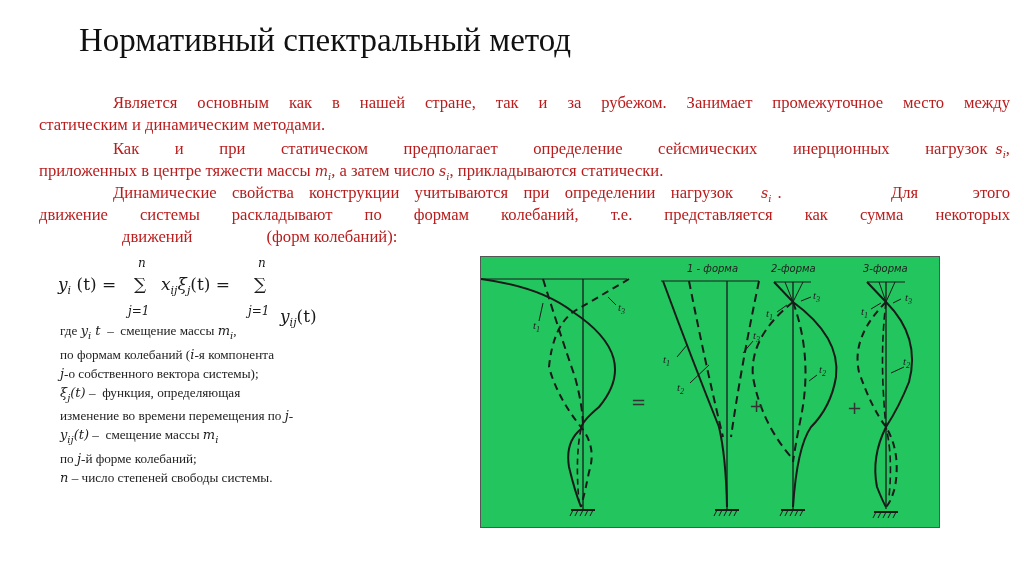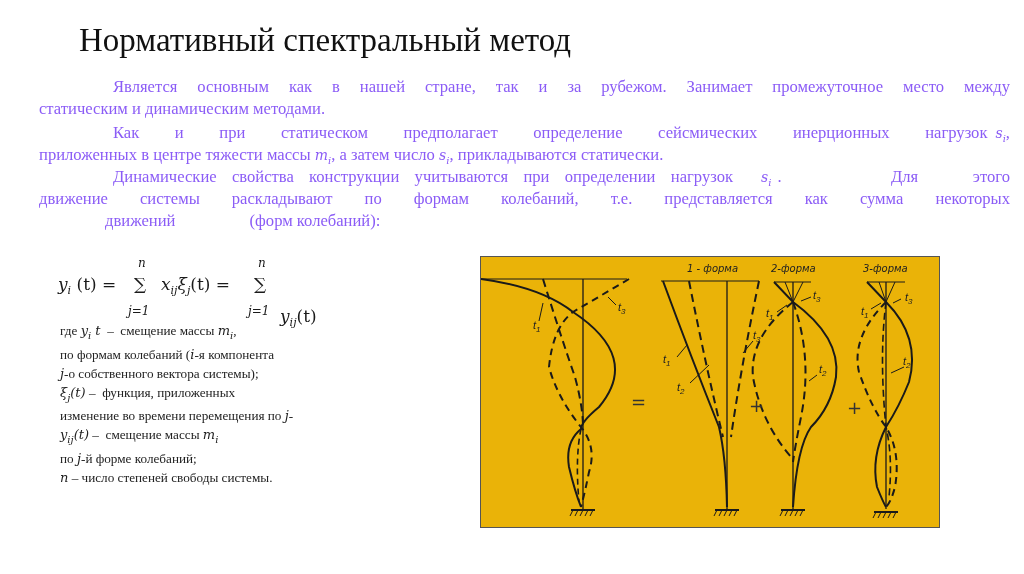--- a/index.html
+++ b/index.html
@@ -1,31 +1,31 @@
 <!DOCTYPE html>
 <html><head>
 <meta charset="utf-8">
 <style>
   html, body { margin: 0; padding: 0; background: #ffffff; }
   body { width: 1024px; height: 574px; position: relative; overflow: hidden; font-family: "Liberation Serif", serif; color: #1a1a1a; }
   .title { position: absolute; left: 79px; top: 22px; font-size: 33px; letter-spacing: 0px; color: #111; white-space: nowrap; }
-  .para-line { position: absolute; font-size: 16.6px; line-height: 20px; white-space: nowrap; color: #8b5cf6; }
+  .para-line { position: absolute; font-size: 16.6px; line-height: 20px; white-space: nowrap; color: #b91c1c; margin-top: 16px; }
   .justify { text-align: justify; text-align-last: justify; }
   .m { font-style: italic; font-family: "DejaVu Serif", serif; font-size: 14px; }
   .m sub { font-size: 10px; }
   .formula { position: absolute; left: 58px; top: 256px; width: 270px; height: 64px; font-family: "DejaVu Serif", serif; }
   .f-main { position: absolute; top: 18px; font-size: 17px; font-style: italic; white-space: nowrap; }
   .f-main sub { font-size: 11px; }
   .f-sym { position: absolute; font-size: 12px; font-style: normal; }
   .legend { position: absolute; left: 60px; width: 290px; font-size: 13.2px; line-height: 19px; white-space: nowrap; color: #222; }
   .legend .m { font-size: 13px; }
-  .figure { position: absolute; left: 480px; top: 256px; width: 458px; height: 270px; border: 1.5px solid #555; background: #eab308; }
+  .figure { position: absolute; left: 480px; top: 256px; width: 458px; height: 270px; border: 1.5px solid #555; background: #22c55e; }
   .figure svg { position: absolute; left: 0; top: 0; }
   .fig-label { position: absolute; font-family: "DejaVu Sans", sans-serif; font-style: italic; font-size: 10px; color: #222; white-space: nowrap; }
-  .t-label { position: absolute; font-family: Liberation Sans, sans-serif; font-style: italic; font-size: 11px; color: #222; }
+  .t-label { position: absolute; font-family: Liberation Serif, serif; font-style: italic; font-size: 11px; color: #222; }
   .t-label sub { font-size: 8px; }
   .op { position: absolute; font-family: "DejaVu Sans", sans-serif; font-size: 18px; color: #333; }
 </style>
 </head>
 <body>
 
 <div>
 
   <div class="title">Нормативный спектральный метод</div>
 
@@ -41,21 +41,21 @@
     <span class="m"><span>m</span><sub>i</sub></span><span>, а затем число</span>
     <span class="m"><span>s</span><sub>i</sub></span><span>, прикладываются статически.</span>
   </div>
 
   <div class="para-line" style="left:113px; top:167px; width:897px; display:flex;">
     <span style="width:620px; text-align:justify; text-align-last:justify;">Динамические свойства конструкции учитываются при определении нагрузок</span>
     <span style="margin-left:28px;"><span class="m">s</span><sub class="m" style="font-size:10px;">i</sub></span>
     <span style="flex:1; text-align:justify; text-align-last:justify; margin-left:6px; white-space:pre;">.  Для этого</span>
   </div>
   <div class="para-line justify" style="left:39px; top:189px; width:971px;">движение системы раскладывают по формам колебаний, т.е. представляется как сумма некоторых</div>
-  <div class="para-line" style="left:105px; top:211px;text-align:center;">
+  <div class="para-line" style="left:122px; top:211px;text-align:center;">
     <span>движений</span>
     <span style="margin-left:70px;">(форм колебаний):</span>
   </div>
 
   <div class="formula">
     <span class="f-sym" style="left:80px; top:0px; font-style:italic;">n</span>
     <span class="f-sym" style="left:200px; top:0px; font-style:italic;">n</span>
     <span class="f-main" style="left:0px;">
       <span>y</span><sub>i</sub>
       <span style="font-style:normal;">(t) =</span>
@@ -78,21 +78,21 @@
       <span class="m"><span>y</span><sub>i</sub><span style="white-space:pre;"> t</span></span><span style="white-space:pre;">  –  смещение массы</span>
       <span class="m"><span>m</span><sub>i</sub></span><span>,</span>
     </div>
     <div>
       <span>по формам колебаний (</span><span class="m">i</span><span>-я компонента</span>
     </div>
     <div>
       <span class="m">j</span><span>-о собственного вектора системы);</span>
     </div>
     <div>
-      <span class="m"><span>ξ</span><sub>j</sub><span>(t)</span></span><span style="white-space:pre;"> –  функция, приложенных</span>
+      <span class="m"><span>ξ</span><sub>j</sub><span>(t)</span></span><span style="white-space:pre;"> –  функция, определяющая</span>
     </div>
     <div>
       <span>изменение во времени перемещения по</span>
       <span class="m">j</span><span>-</span>
     </div>
     <div>
       <span class="m"><span>y</span><sub>ij</sub><span>(t)</span></span><span style="white-space:pre;"> –  смещение массы</span>
       <span class="m"><span>m</span><sub>i</sub></span>
     </div>
     <div>

